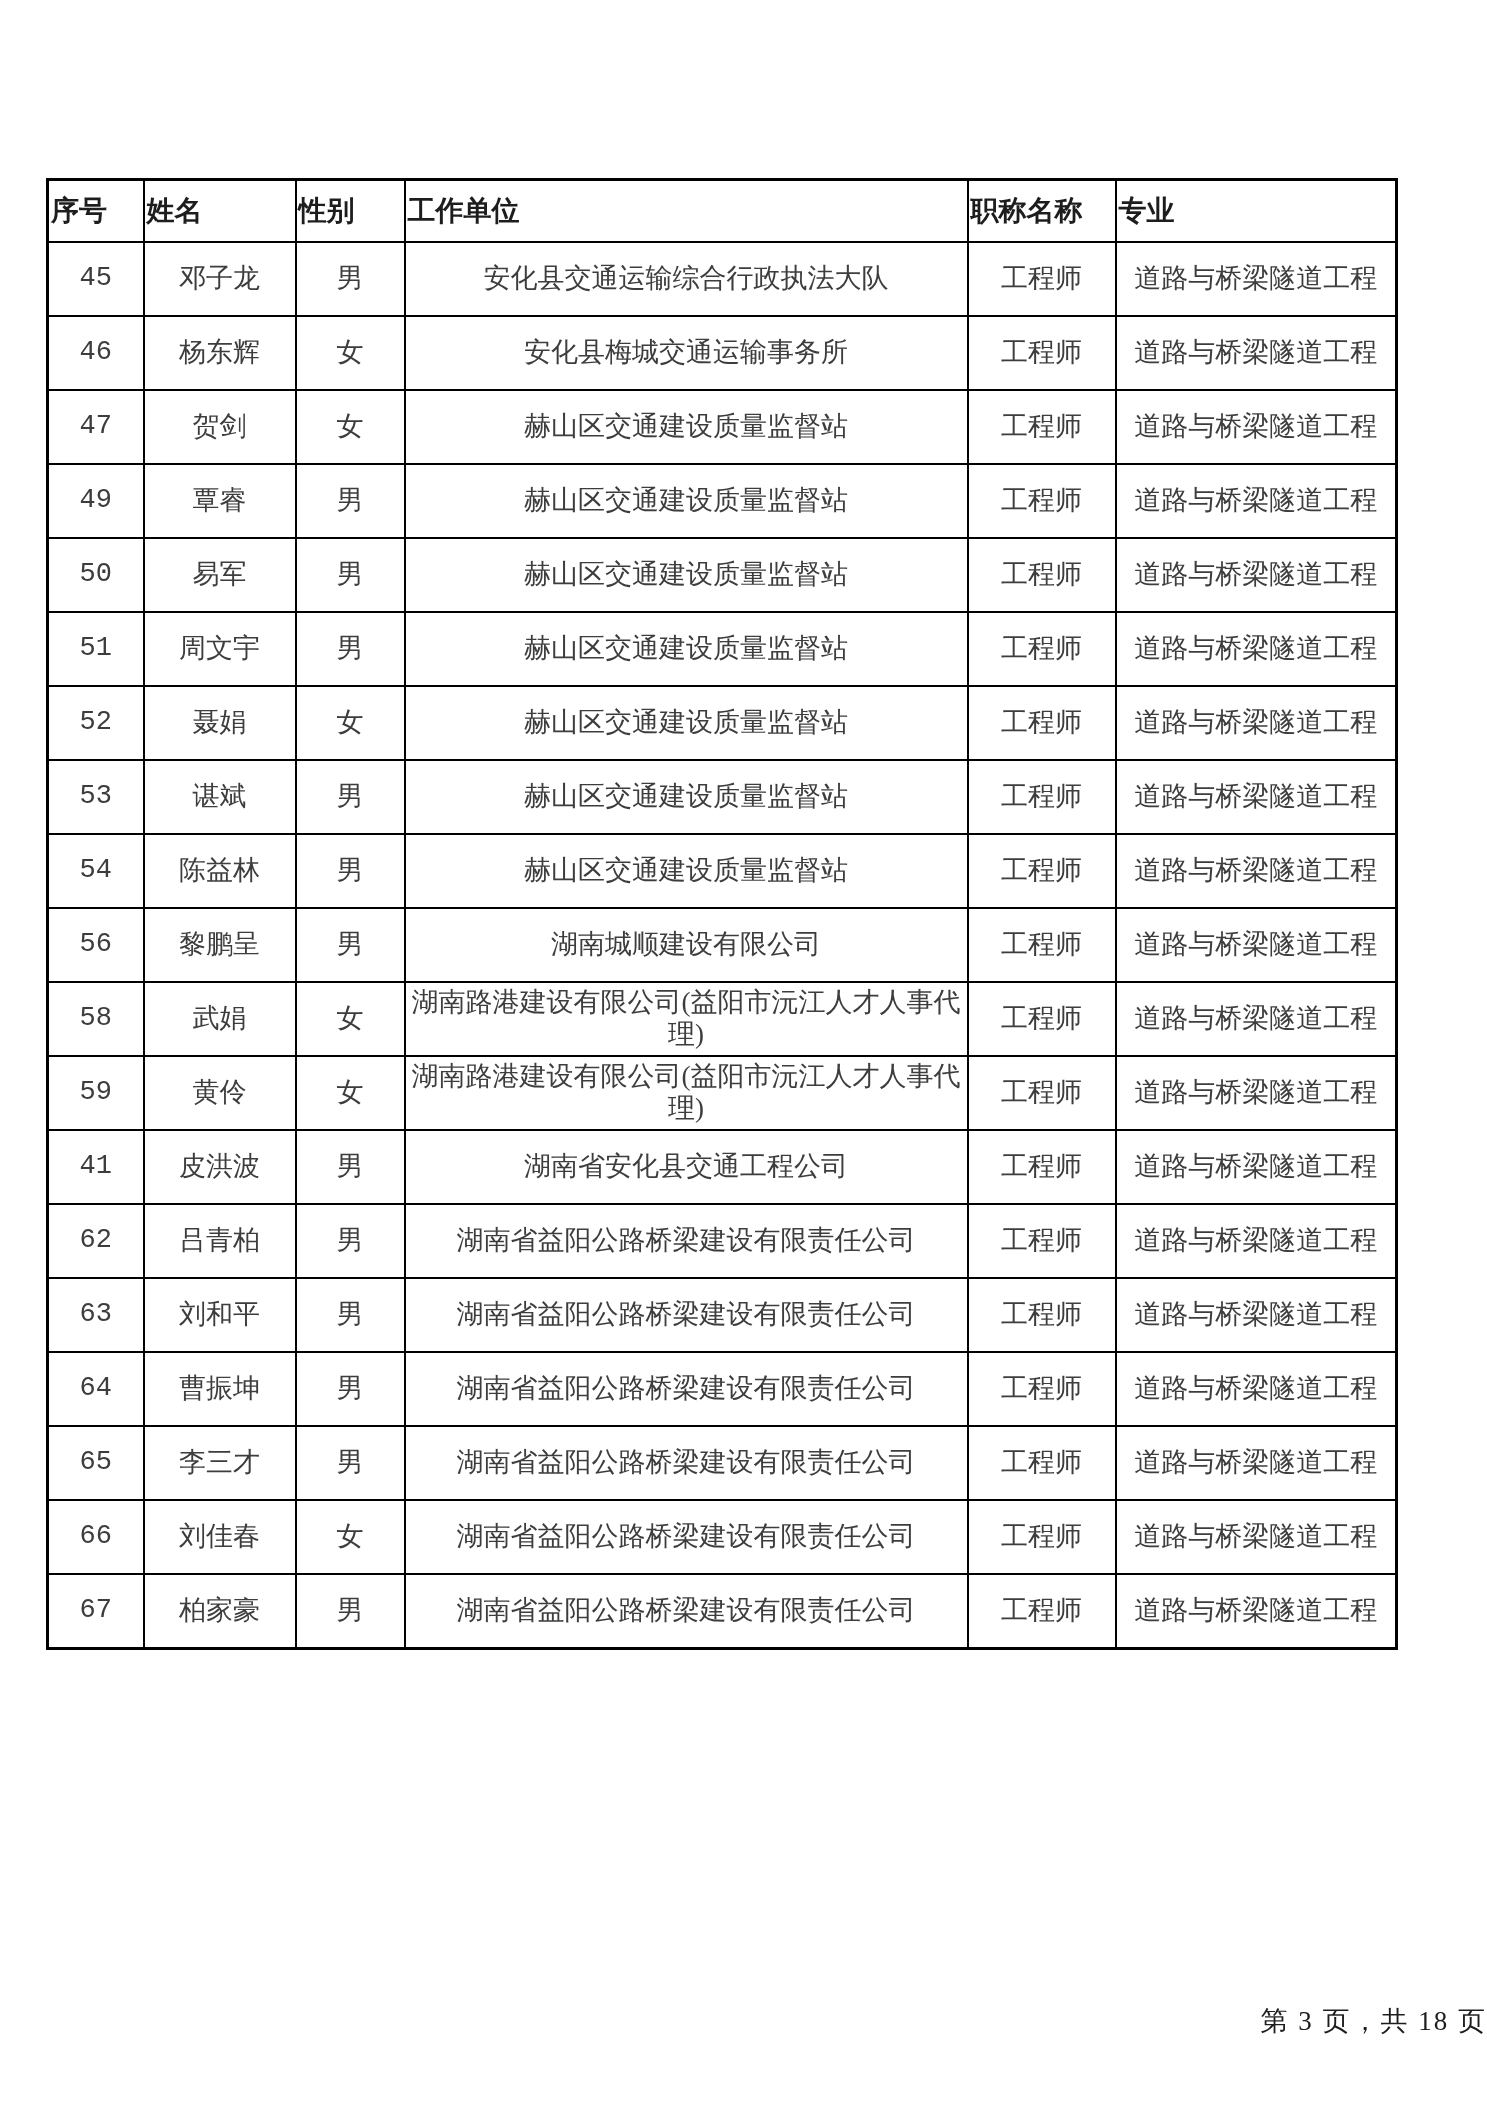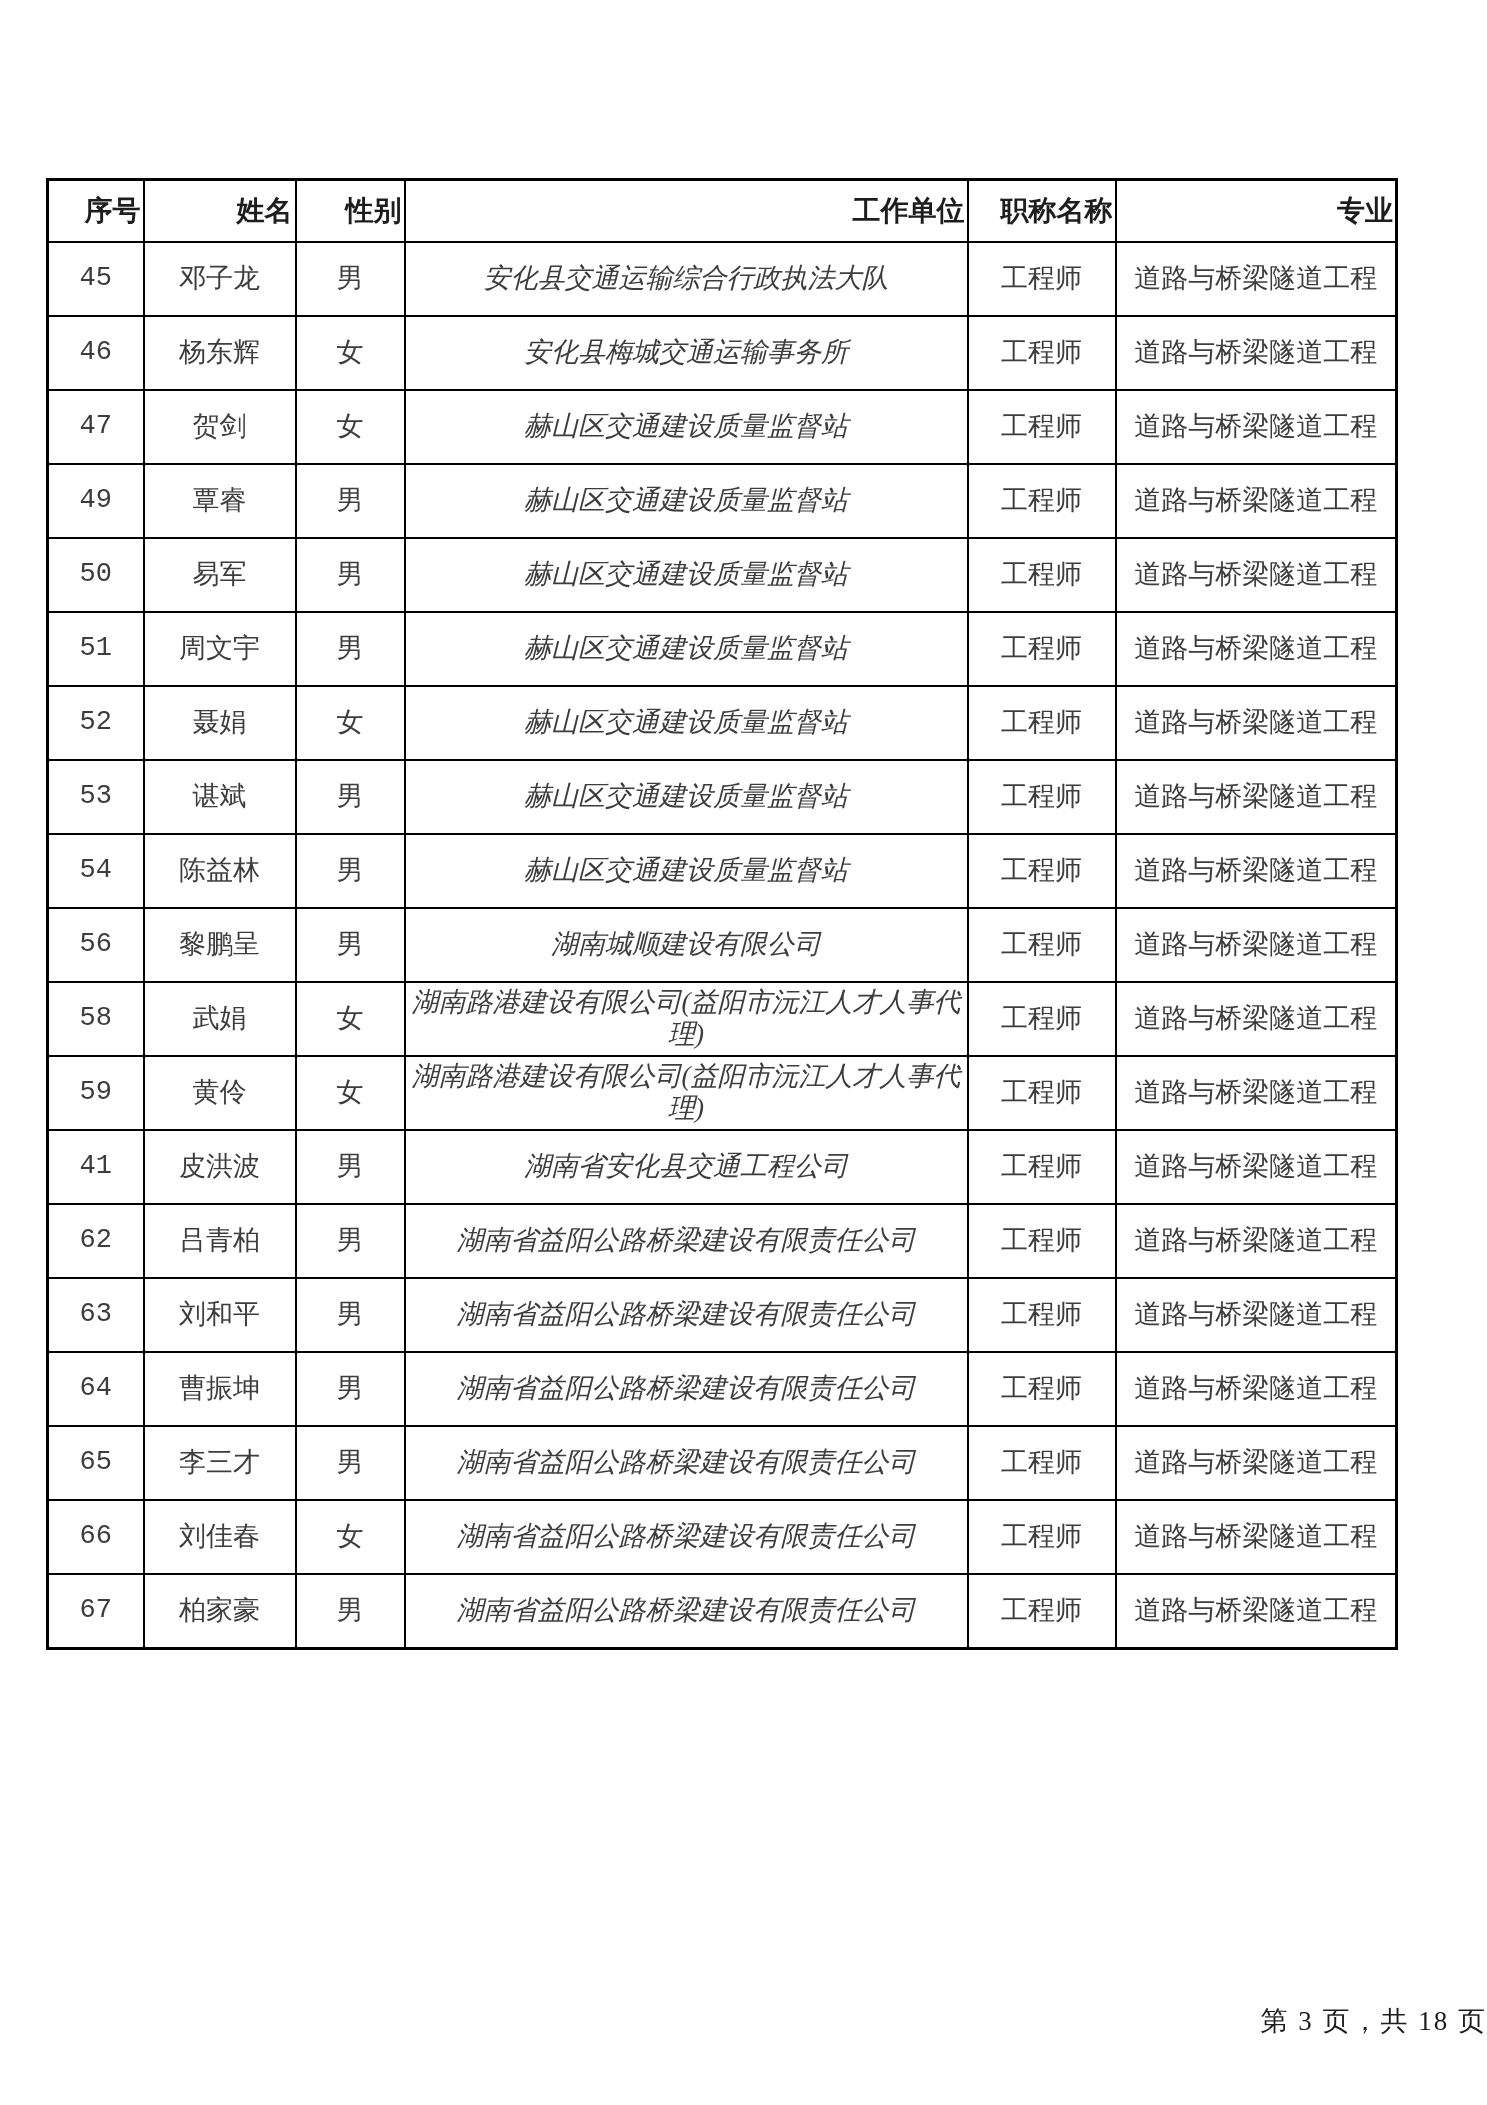--- a/index.html
+++ b/index.html
@@ -28,41 +28,40 @@
     border: 2px solid #000000;
     vertical-align: middle;
     overflow: hidden;
   }
   table.roster th {
     height: 60px;
     font-family: "Liberation Sans", sans-serif;
     font-weight: bold;
     font-size: 28px;
     color: #1d1d1d;
-    text-align: right;
+    text-align: left;
     padding: 0 2px;
   }
   table.roster td {
     height: 68px;
     font-size: 27px;
     color: #3d3d3d;
     line-height: 1.18;
     text-align: center;
     padding: 2px 3px;
   }
   td.col-no {
     font-family: Liberation Mono, monospace;
     font-size: 30px;
     color: #333333;
   }
   td.col-unit {
     text-align: left;
     padding-left: 5px;
     padding-right: 4px;
-    font-style: italic;
   }
   .footer {
     position: absolute;
     left: 0;
     top: 2003px;
     width: 100%;
     text-align: right;
     font-family: "Liberation Serif", serif;
     font-size: 27px;
     color: #1d1d1d;

